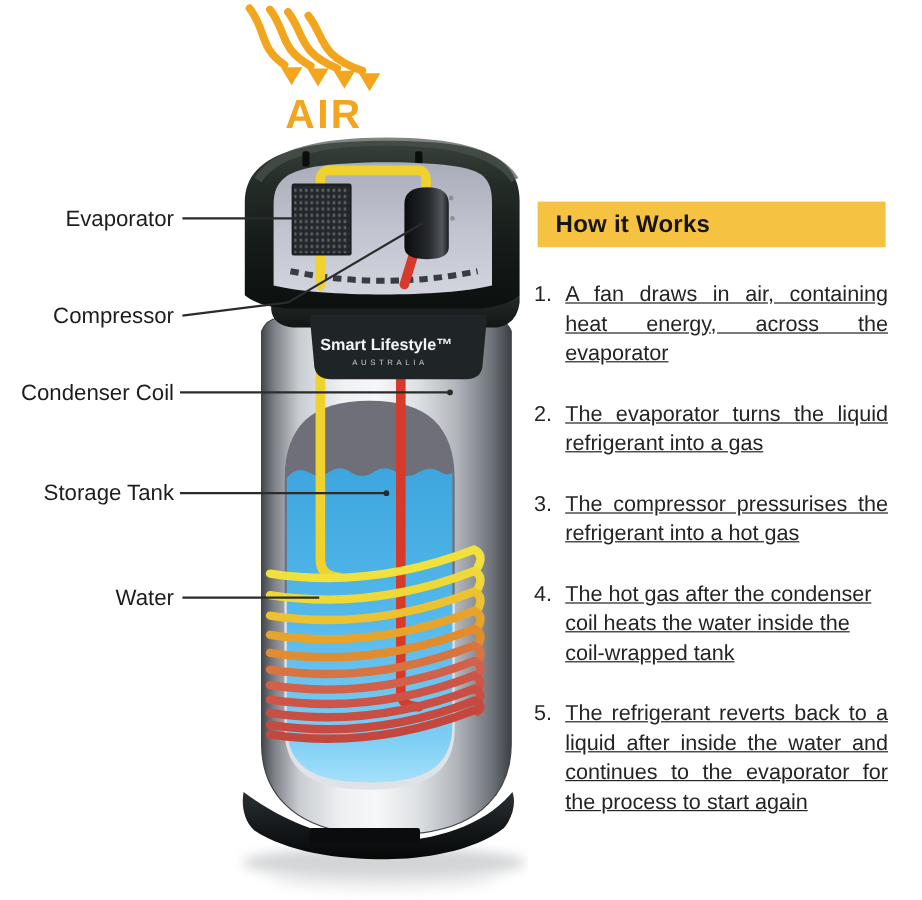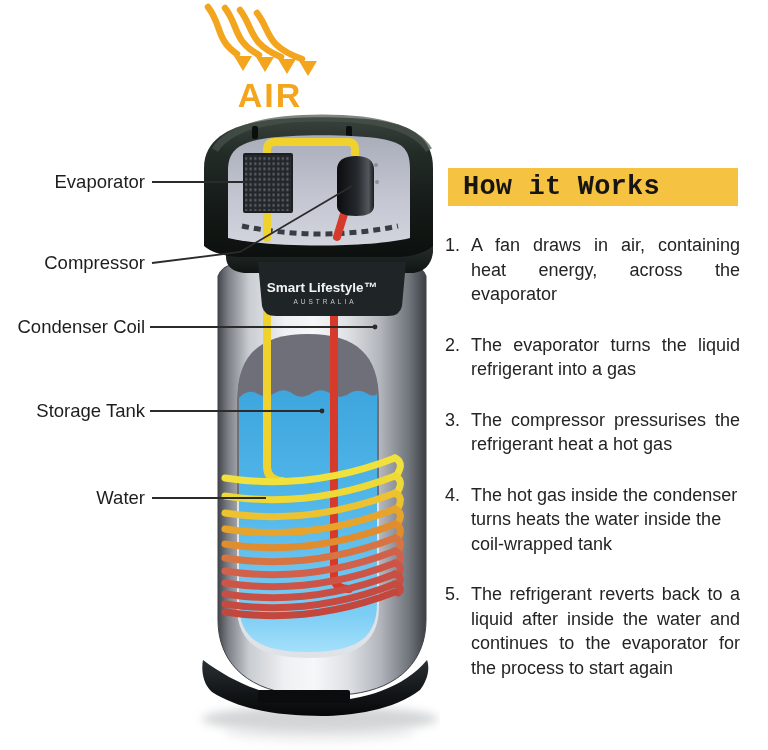--- a/index.html
+++ b/index.html
@@ -2,28 +2,28 @@
 <html><head>
 <meta charset="utf-8">
 <style>
   html,body{margin:0;padding:0;background:#fff;}
   .stage{position:relative;width:768px;height:750px;background:#fff;overflow:hidden;
          font-family:"Liberation Sans",sans-serif;}
   .illus{position:absolute;left:0;top:0;width:440px;height:750px;}
   
   .how-panel{position:absolute;left:444px;top:0;width:298px;height:750px;}
   .title-box{position:absolute;left:4px;top:168px;width:290px;height:38px;background:#F5C242;}
-  .title-box h2{margin:0;padding-left:15px;font-size:27px;line-height:38px;font-weight:bold;
-                color:#171513;letter-spacing:.2px;font-family:Liberation Mono, monospace;}
+  .title-box h2{margin:0;padding-left:15px;font-size:20px;line-height:38px;font-weight:bold;
+                color:#171513;letter-spacing:.2px;font-family:Liberation Sans, sans-serif;}
   ol.steps{position:absolute;left:0;top:233px;width:296px;margin:0;padding:0;list-style:none;}
   ol.steps li{position:relative;margin:0 0 26px 0;padding-left:27px;
               font-size:18px;line-height:24.5px;color:#242424;text-align:justify;}
   ol.steps li .num{position:absolute;left:1px;top:0;}
   ol.steps li.align-left{text-align:left;}
-  ol.steps li .txt{display:block;}
+  ol.steps li .txt{display:block;text-decoration:underline;}
 </style>
 </head>
 <body>
 
 <div class="stage">
 
 <svg class="illus" viewBox="0 0 440 750">
   <defs>
     <linearGradient id="metal" x1="0" y1="0" x2="1" y2="0">
       <stop offset="0" stop-color="#43474c"></stop>
@@ -195,25 +195,25 @@
     <li>
       <span class="num">1.</span>
       <span class="txt">A fan draws in air, containing heat energy, across the evaporator</span>
     </li>
     <li>
       <span class="num">2.</span>
       <span class="txt">The evaporator turns the liquid refrigerant into a gas</span>
     </li>
     <li>
       <span class="num">3.</span>
-      <span class="txt">The compressor pressurises the refrigerant heat a hot gas</span>
+      <span class="txt">The compressor pressurises the refrigerant into a hot gas</span>
     </li>
     <li class="align-left">
       <span class="num">4.</span>
-      <span class="txt">The hot gas inside the condenser turns heats the water inside the coil-wrapped tank</span>
+      <span class="txt">The hot gas after the condenser coil heats the water inside the coil-wrapped tank</span>
     </li>
     <li>
       <span class="num">5.</span>
       <span class="txt">The refrigerant reverts back to a liquid after inside the water and continues to the evaporator for the process to start again</span>
     </li>
   </ol>
 </section>
 
 </div>
 

